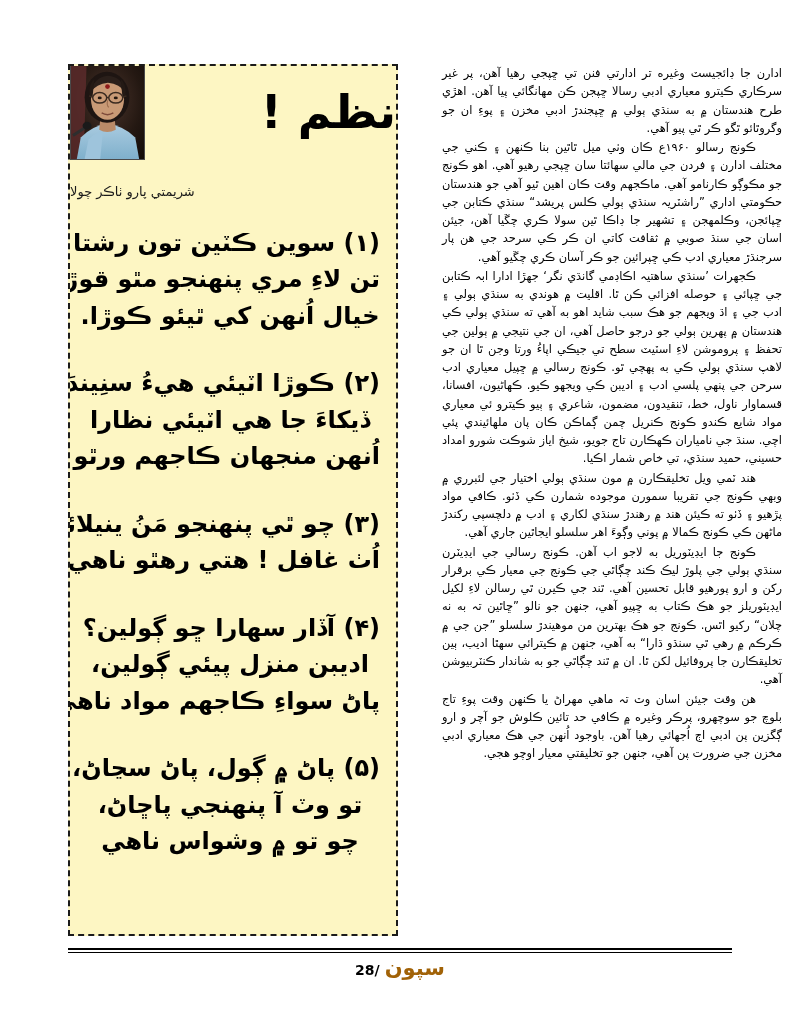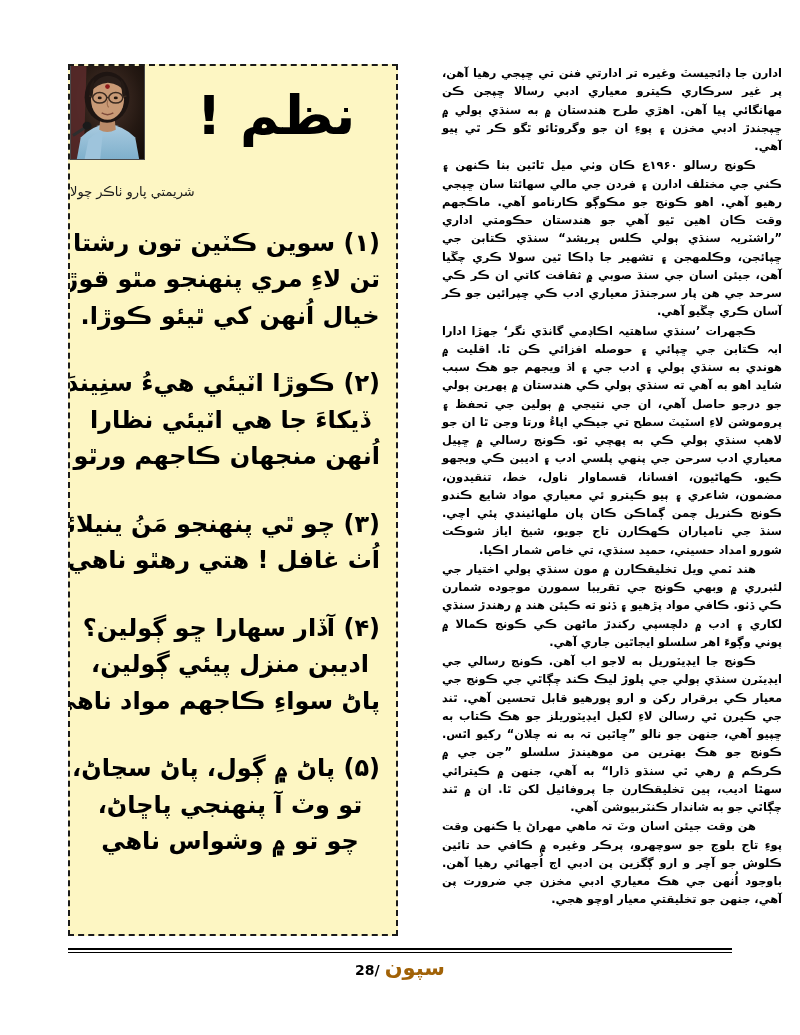--- a/index.html
+++ b/index.html
@@ -60,23 +60,22 @@
     overflow: hidden;
     background: #1d1410;
   }
   .poet-photo svg { display:block; width:100%; height:100%; }
 
   .poem-title {
     position: absolute;
     right: 0;
     left: 86px;
     top: 22px;
-    text-align: center;
     font-family: "DejaVu Sans", "Liberation Sans", sans-serif;
-    font-size: 54px;
+    font-size: 46px;
     font-weight: 700;
     color: #000;
     line-height: 1.05;
     letter-spacing: -1px;
   }
 
   .poem-byline {
     margin-top: 2px;
     text-align: left;
     font-size: 13px;
@@ -111,21 +110,21 @@
     top: 64px;
     width: 340px;
     direction: rtl;
     text-align: justify;
     text-justify: inter-word;
   }
   .prose-col p {
     margin: 0 0 1px 0;
     font-size: 11.4px;
     line-height: 1.60;
-    font-weight: 700;
+    font-weight: 400;
     color: #000;
     text-align: justify;
     text-indent: 26px;
   }
   .prose-col p.first { text-indent: 0; }
 
   
   .footer {
     position: absolute;
     left: 68px;

